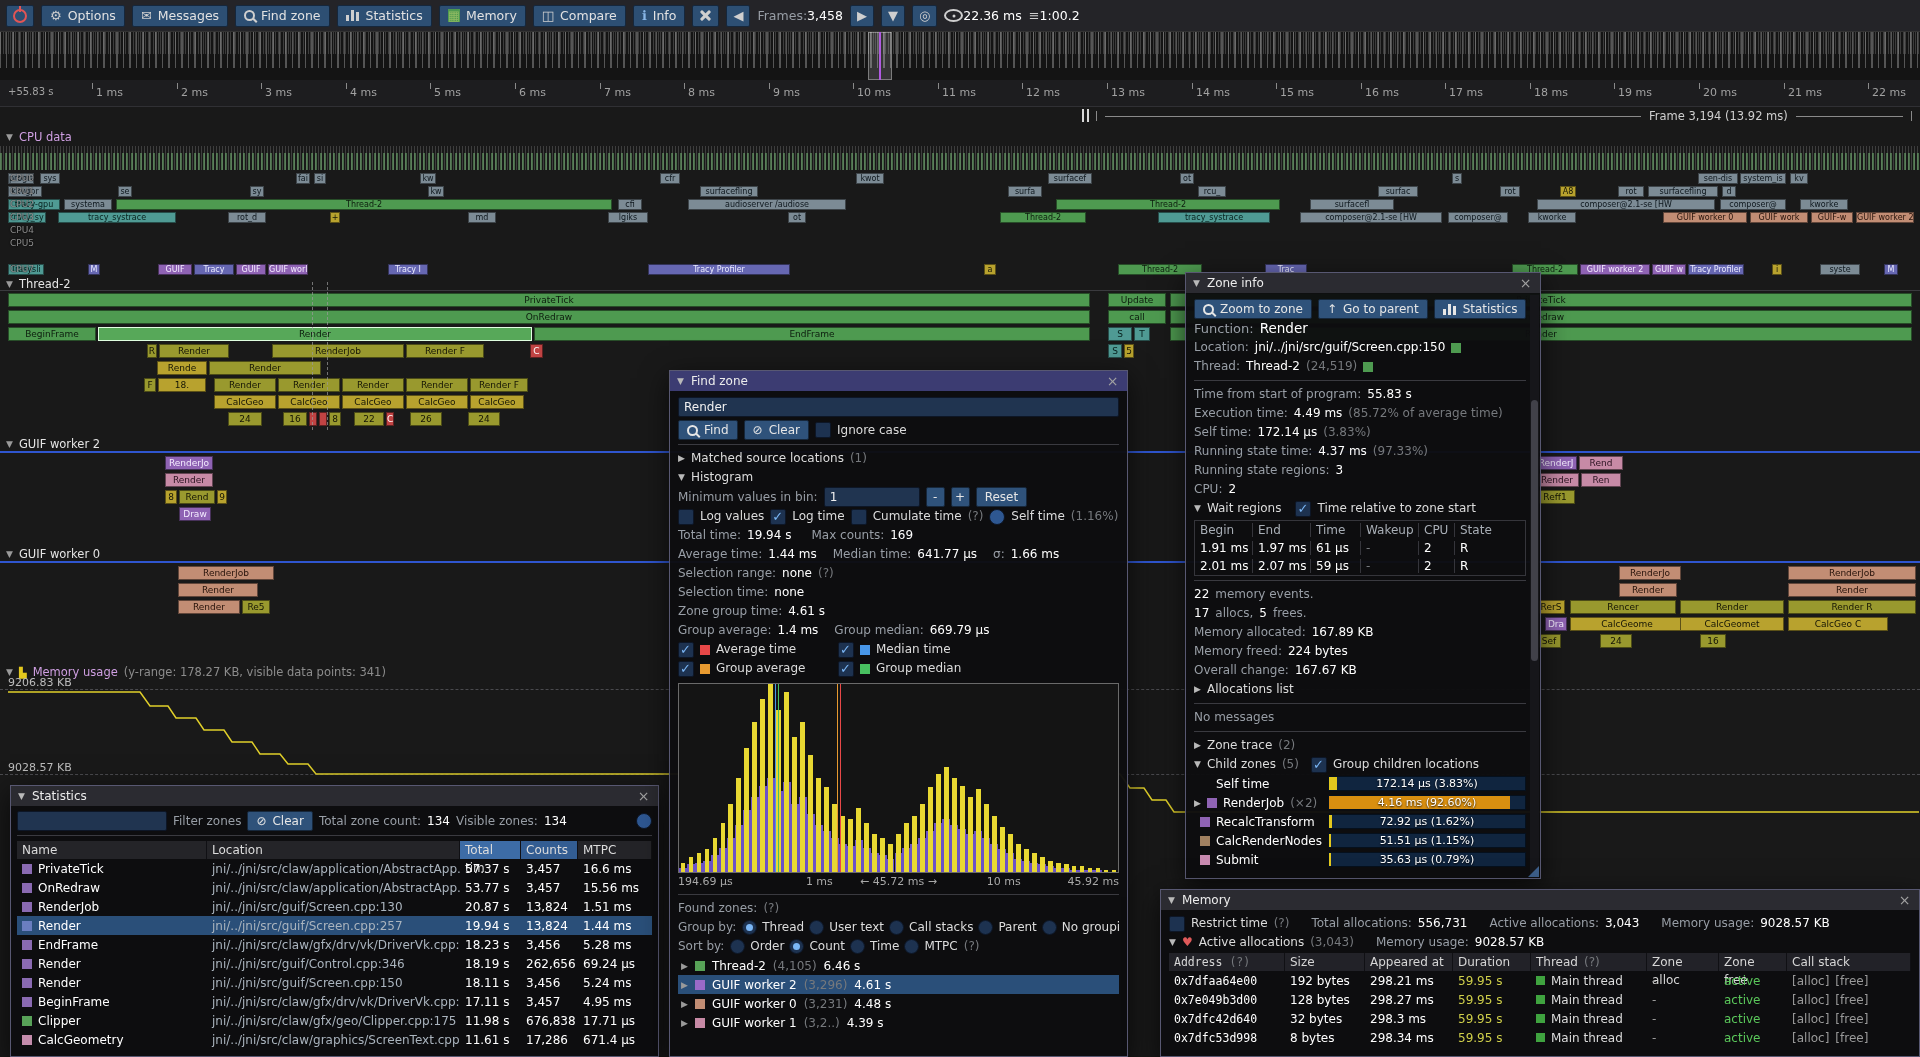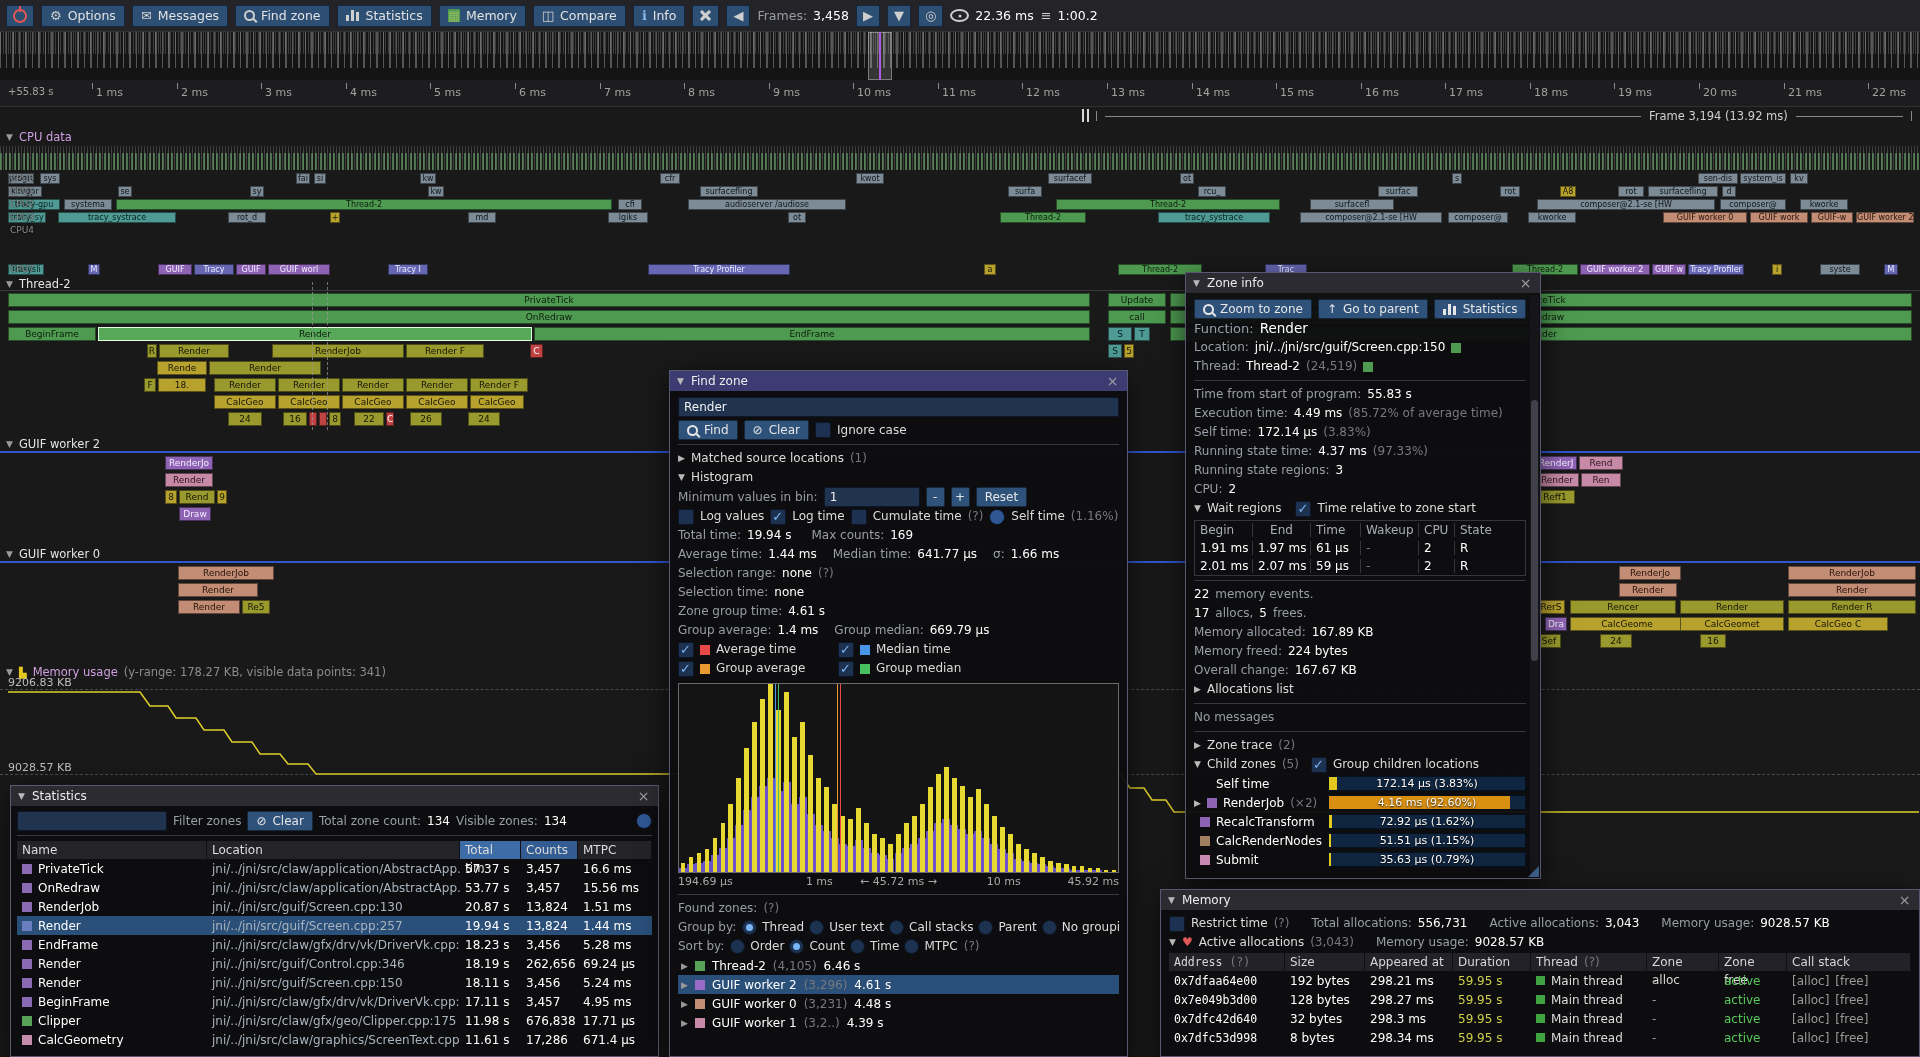--- a/index.html
+++ b/index.html
@@ -7,21 +7,21 @@
           font-family:"DejaVu Sans",sans-serif;font-size:12px;color:#dcdcdc;}
 
   
   .toolbar{position:absolute;left:0;top:0;width:1920px;height:32px;background:#242428;
            border-bottom:1px solid #333;display:flex;align-items:center;gap:7px;padding:0 6px;box-sizing:border-box;}
   .tbtn{display:inline-flex;align-items:center;gap:6px;background:#2d4f73;border:1px solid #15273c;
         color:#e2e2e2;padding:2px 8px;height:22px;box-sizing:border-box;border-radius:2px;cursor:pointer;font-size:12.5px;}
   .tbtn.square{padding:2px 6px;}
   .ticon{color:#cfcfcf;font-size:13px;line-height:1;}
   .ticon.green{color:#8fba62}.ticon.blue{color:#8ab8e8}
-  .ttext{color:#d9d9d9;display:inline-flex;align-items:center;gap:6px;font-size:12.5px;}
+  .ttext{color:#d9d9d9;display:inline-flex;align-items:center;font-size:12.5px;}
   .i-power{width:10px;height:10px;border:2px solid #e25555;border-radius:50%;position:relative;display:inline-block;}
   .i-power::after{content:"";position:absolute;left:50%;top:-5px;width:2px;height:6px;background:#e25555;transform:translateX(-50%);}
   .i-mag{width:7px;height:7px;border:2px solid currentColor;border-radius:50%;display:inline-block;position:relative;}
   .i-mag::after{content:"";position:absolute;width:2px;height:5px;background:currentColor;transform:rotate(-45deg);right:-3px;bottom:-4px;}
   .i-bars{display:inline-block;width:3px;height:11px;background:currentColor;position:relative;margin:0 6px 0 5px;}
   .i-bars::before{content:"";position:absolute;left:-5px;bottom:0;width:3px;height:6px;background:currentColor;}
   .i-bars::after{content:"";position:absolute;left:5px;bottom:0;width:3px;height:9px;background:currentColor;}
   .i-tools{width:13px;height:13px;position:relative;display:inline-block;}
   .i-tools::before,.i-tools::after{content:"";position:absolute;left:5px;top:0;width:3px;height:13px;background:currentColor;border-radius:1px;}
   .i-tools::before{transform:rotate(45deg);} .i-tools::after{transform:rotate(-45deg);}
@@ -118,21 +118,21 @@
   .c-name{width:190px;display:flex;align-items:center;gap:6px;}
   .c-loc{width:253px;color:#aab4be;} .c-total{width:61px;} .c-count{width:57px;} .c-mtpc{flex:1;}
   .st-head .hl1{background:#3d6ca6;} .st-head .hl2{background:#335d92;}
   .st-row.selected{background:#2a4f79;}
 
   
   .wait-tbl{border:1px solid #35353b;margin:2px 0;}
   .wt-row{display:flex;height:18px;align-items:center;}
   .wt-row>div{padding:0 5px;border-right:1px solid #35353b;box-sizing:border-box;overflow:hidden;white-space:nowrap;}
   .wt-head>div{color:#a8aeb6;}
-  .wc1{width:58px;}.wc2{width:58px;text-align:center;}.wc3{width:50px;}.wc4{width:58px;}.wc5{width:36px;}.wc6{flex:1;border-right:none!important;}
+  .wc1{width:58px;}.wc2{width:58px;}.wc3{width:50px;}.wc4{width:58px;}.wc5{width:36px;}.wc6{flex:1;border-right:none!important;}
   .cz-row{display:flex;align-items:center;gap:6px;height:19px;}
   .cz-left{display:flex;align-items:center;gap:6px;width:128px;overflow:hidden;white-space:nowrap;flex:none;}
   .cz-bar{position:relative;flex:1;height:15px;background:#10253f;border:1px solid #05101d;box-sizing:border-box;overflow:hidden;}
   .cz-fill{position:absolute;left:0;top:0;bottom:0;}
   .cz-txt{position:absolute;left:0;right:0;top:0;text-align:center;font-size:11px;line-height:13px;color:#fff;text-shadow:0 1px 2px #000;}
 
   
   .m-head,.m-row{display:flex;align-items:center;height:19px;font-size:12px;}
   .m-head>div{background:#222228;color:#d6d6d6;border-right:1px solid #101014;height:18px;line-height:18px;padding:0 5px;box-sizing:border-box;}
   .m-row>div{padding:0 5px;box-sizing:border-box;overflow:hidden;white-space:nowrap;}
@@ -370,29 +370,32 @@
         <div class="zone gray" style="left: 1528px; width: 48px;"><span>kworke</span></div>
         <div class="zone salmon" style="left: 1663px; width: 84px;"><span>GUIF worker 0</span></div>
         <div class="zone salmon" style="left: 1750px; width: 58px;"><span>GUIF work</span></div>
         <div class="zone salmon" style="left: 1811px; width: 42px;"><span>GUIF-w</span></div>
         <div class="zone salmon" style="left: 1856px; width: 58px;"><span>GUIF worker 2</span></div>
       </div>
   </div>
   <div class="cpurow" style="top:224px;">
       <span class="cpulabel">CPU4</span>
     </div>
+  <div class="cpurow" style="top:237px;">
+      <span class="cpulabel">CPU5</span>
+    </div>
   <div class="cpurow" style="top:263px;">
     <span class="cpulabel">CPU7</span>
     <div>
         <div class="zone teal" style="left: 8px; width: 36px;"><span>Trasysli</span></div>
         <div class="zone indigo" style="left: 88px; width: 12px;"><span>M</span></div>
         <div class="zone purple" style="left: 158px; width: 34px;"><span>GUIF</span></div>
         <div class="zone indigo" style="left: 194px; width: 40px;"><span>Tracy</span></div>
         <div class="zone purple" style="left: 236px; width: 30px;"><span>GUIF</span></div>
-        <div class="zone purple" style="left: 268px; width: 62px;"><span>GUIF worl</span></div>
+        <div class="zone purple" style="left: 268px; width: 40px;"><span>GUIF worl</span></div>
         <div class="zone indigo" style="left: 388px; width: 40px;"><span>Tracy I</span></div>
         <div class="zone indigo" style="left: 648px; width: 142px;"><span>Tracy Profiler</span></div>
         <div class="zone gold" style="left: 984px; width: 12px;"><span>a</span></div>
         <div class="zone green" style="left: 1118px; width: 84px;"><span>Thread-2</span></div>
         <div class="zone indigo" style="left: 1265px; width: 42px;"><span>Trac</span></div>
         <div class="zone green" style="left: 1512px; width: 66px;"><span>Thread-2</span></div>
         <div class="zone purple" style="left: 1580px; width: 70px;"><span>GUIF worker 2</span></div>
         <div class="zone purple" style="left: 1652px; width: 34px;"><span>GUIF w</span></div>
         <div class="zone indigo" style="left: 1688px; width: 56px;"><span>Tracy Profiler</span></div>
         <div class="zone gold" style="left: 1772px; width: 10px;"><span>i</span></div>

